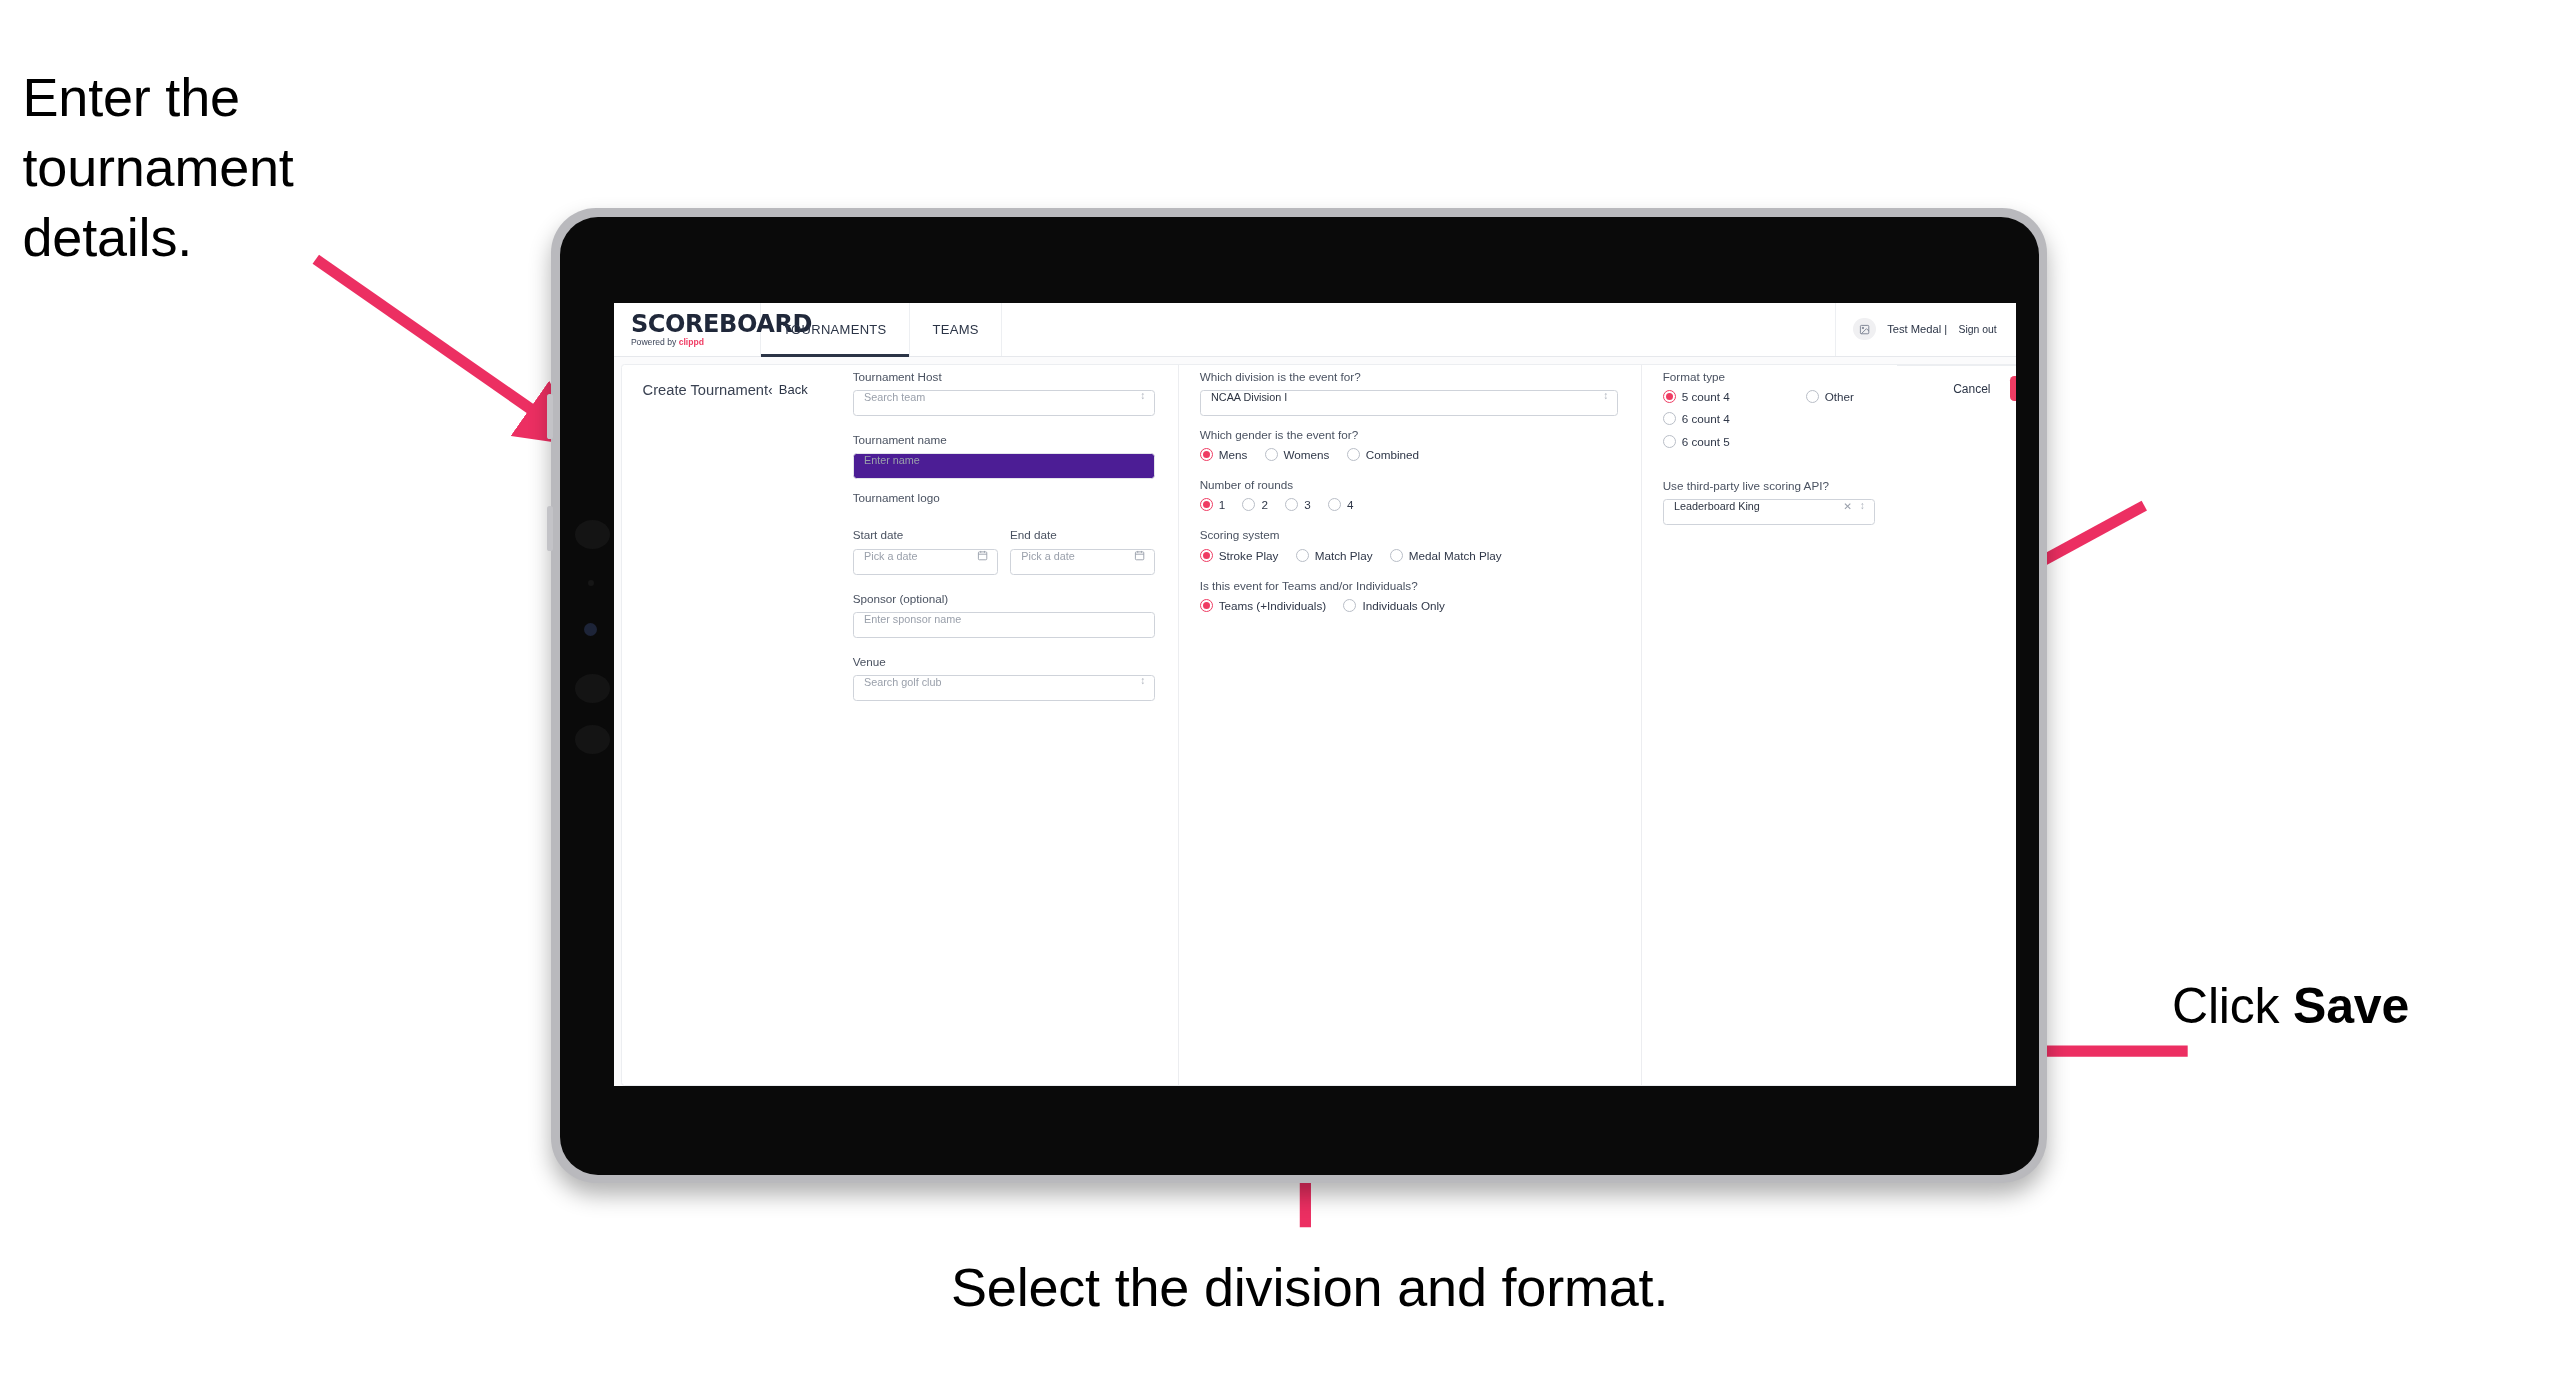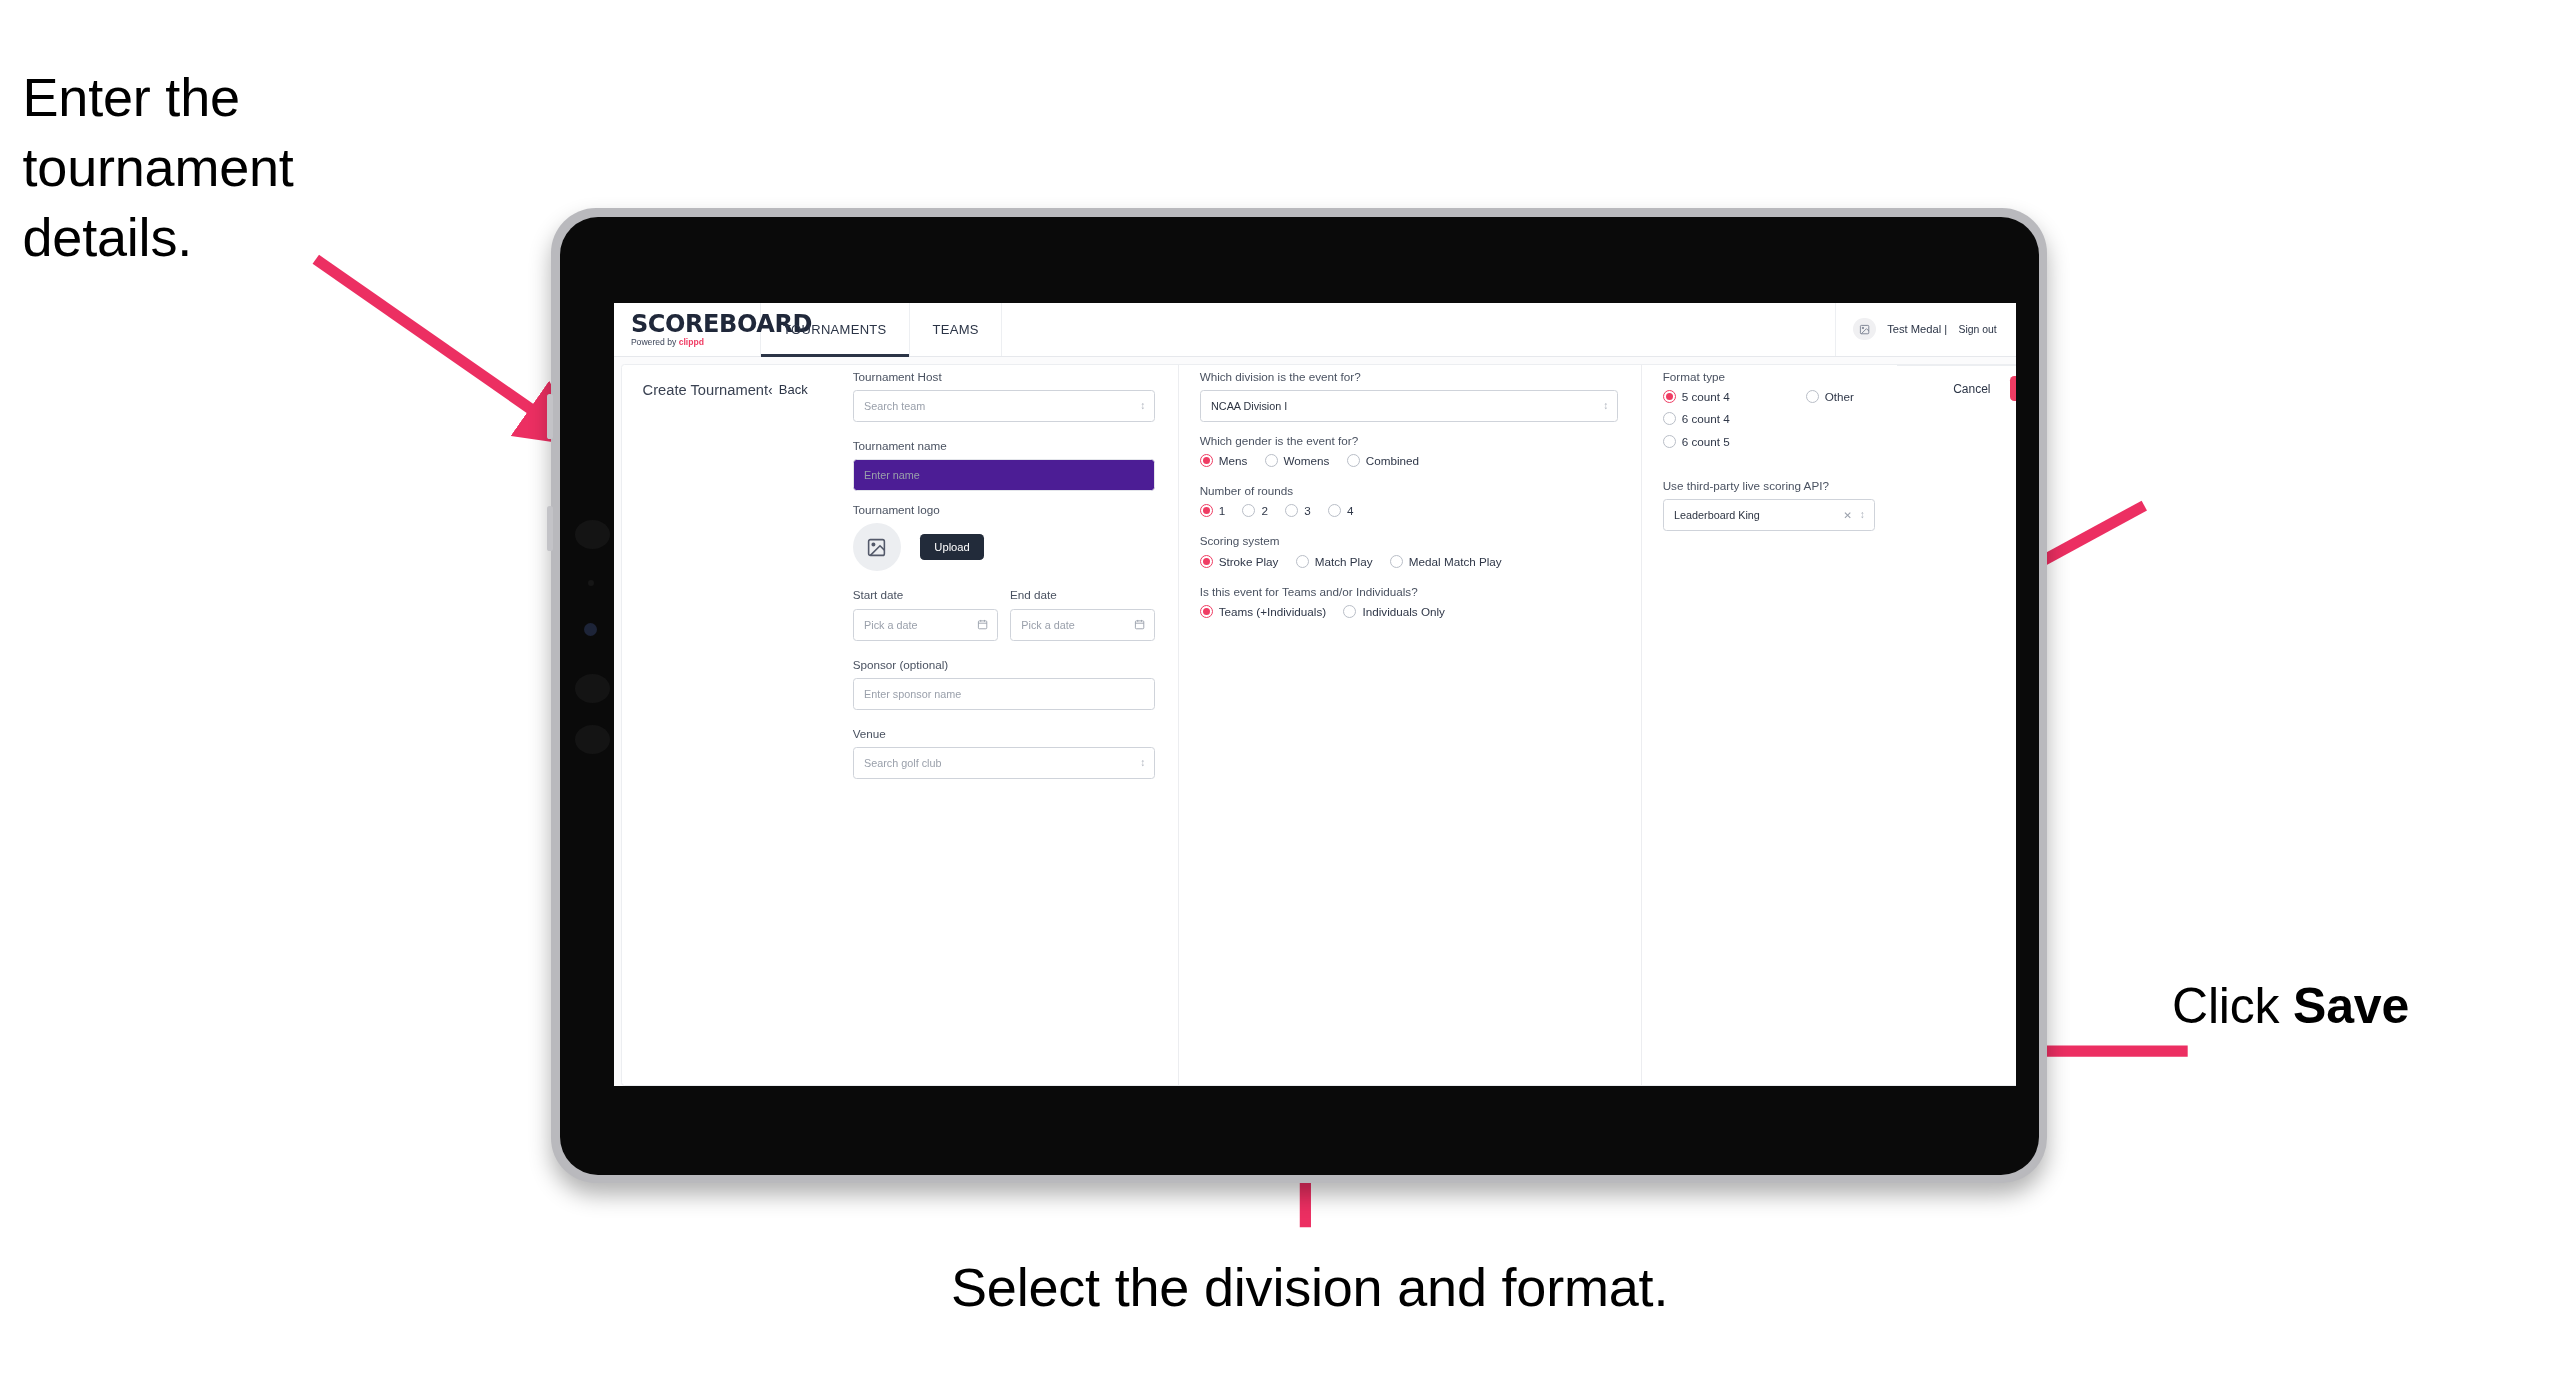--- a/index.html
+++ b/index.html
@@ -173,25 +173,25 @@
 
   .fld-label {
     font-size: 11.7px; color: #4a5261;
     margin: 0 0 6px 0;
     line-height: 1.2;
   }
   .gap-sm { height: 12px; }
   .gap-md { height: 17.3px; }
 
   .input {
-    height: 32px;
+    height: 26px;
     border: 0.9px solid #cfd3da;
     border-radius: 3.5px;
     background: #fff;
-    display: flex; align-items: center;
+    display: flex; align-items: flex-start;
     padding: 0 8.6px 0 10.4px;
     font-size: 10.8px;
     color: #9aa0ab;
     position: relative;
     cursor: text;
   }
   .input.filled { color: #2d3442; }
   .input.grey { background: #4c1d95; border-color: #e3e5ea; }
   .input .right-ico {
     margin-left: auto;
@@ -368,30 +368,20 @@
                   </div>
 
                   <div class="gap-md"></div>
                   <div class="fld-label">Tournament name</div>
                   <div class="input grey">
                     <span>Enter name</span>
                   </div>
 
                   <div class="gap-sm"></div>
                   <div class="fld-label">Tournament logo</div>
-                  <div id="logo-row">
-                    <div id="logo-circle">
-                      <svg width="21" height="21" viewBox="0 0 24 24" fill="none" stroke="currentColor" stroke-width="1.8">
-                        <rect x="3" y="3" width="18" height="18" rx="2"></rect>
-                          <circle cx="8.5" cy="8.5" r="1.4" fill="currentColor"></circle>
-                          <path d="M21 15l-5-5L5 21"></path>
-                      </svg>
-                    </div>
-                    <div id="upload-btn">Upload</div>
-                  </div>
 
                   <div class="gap-md"></div>
                   <div id="dates-row">
                     <div>
                       <div class="fld-label">Start date</div>
                       <div class="input">
                         <span>Pick a date</span>
                         <span class="right-ico cal">
                           <svg width="11.2" height="11.2" viewBox="0 0 24 24" fill="none" stroke="currentColor" stroke-width="2">
                               <rect x="3" y="4" width="18" height="17" rx="2"></rect>

